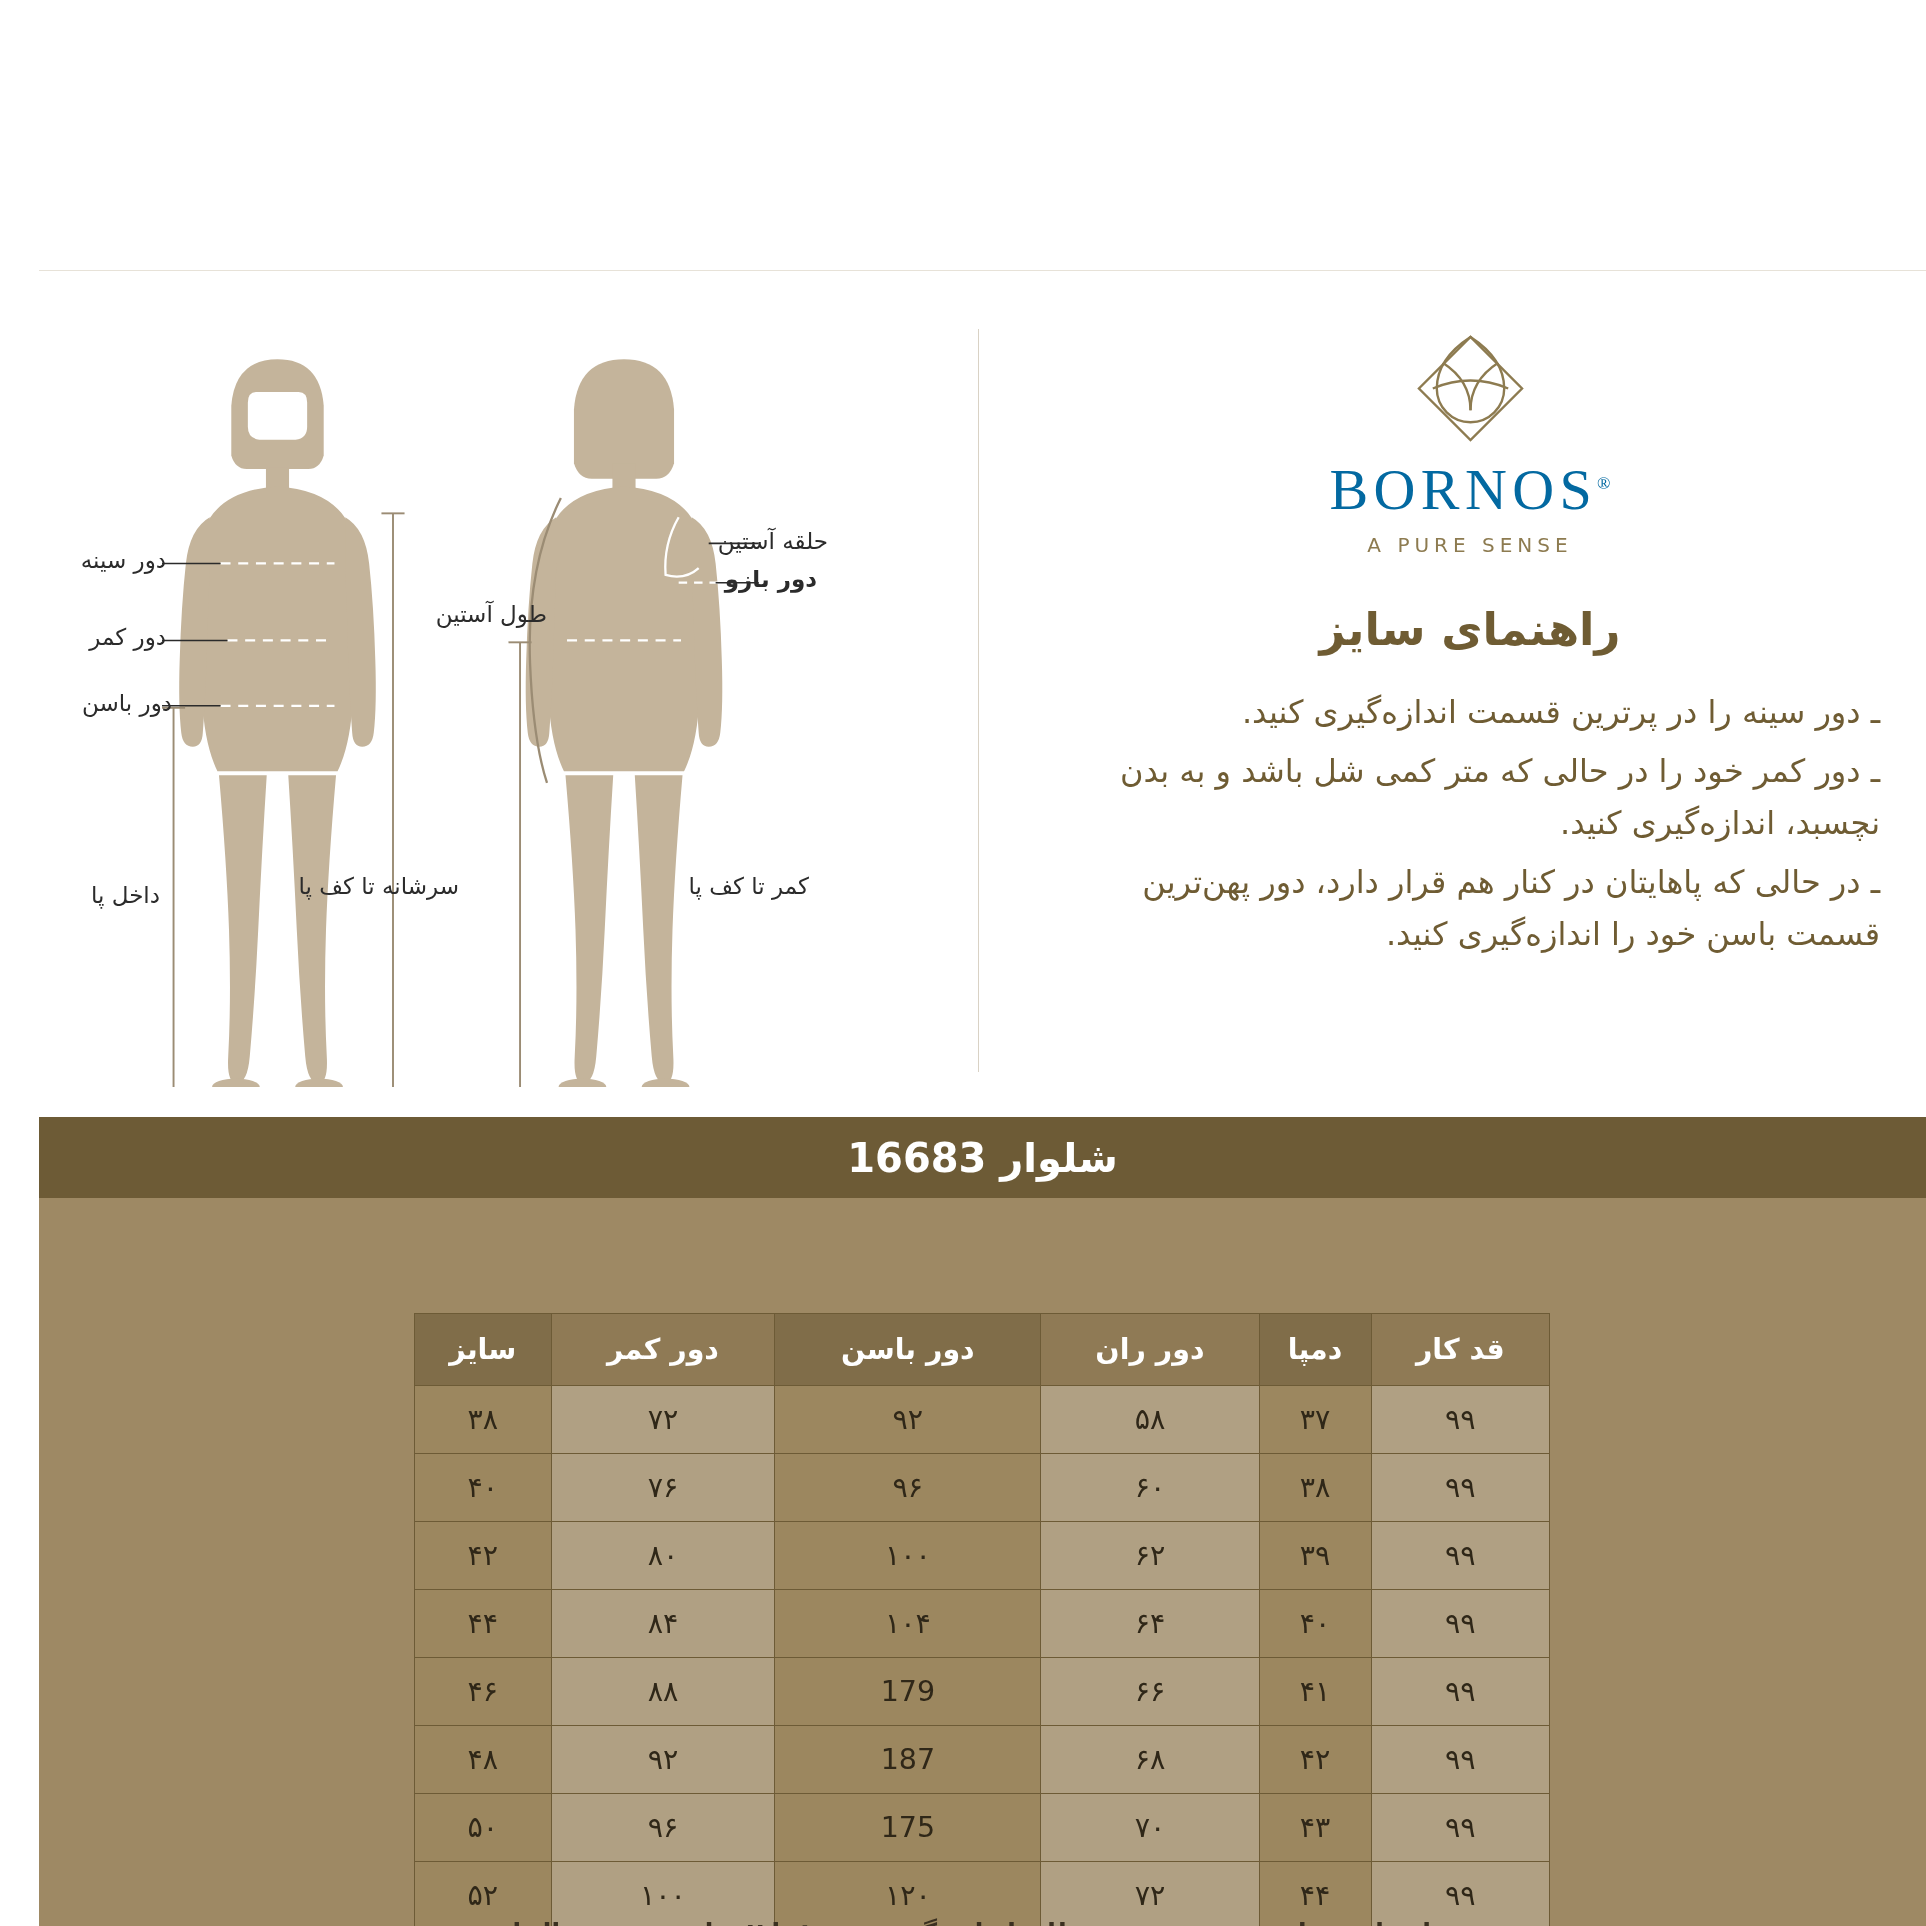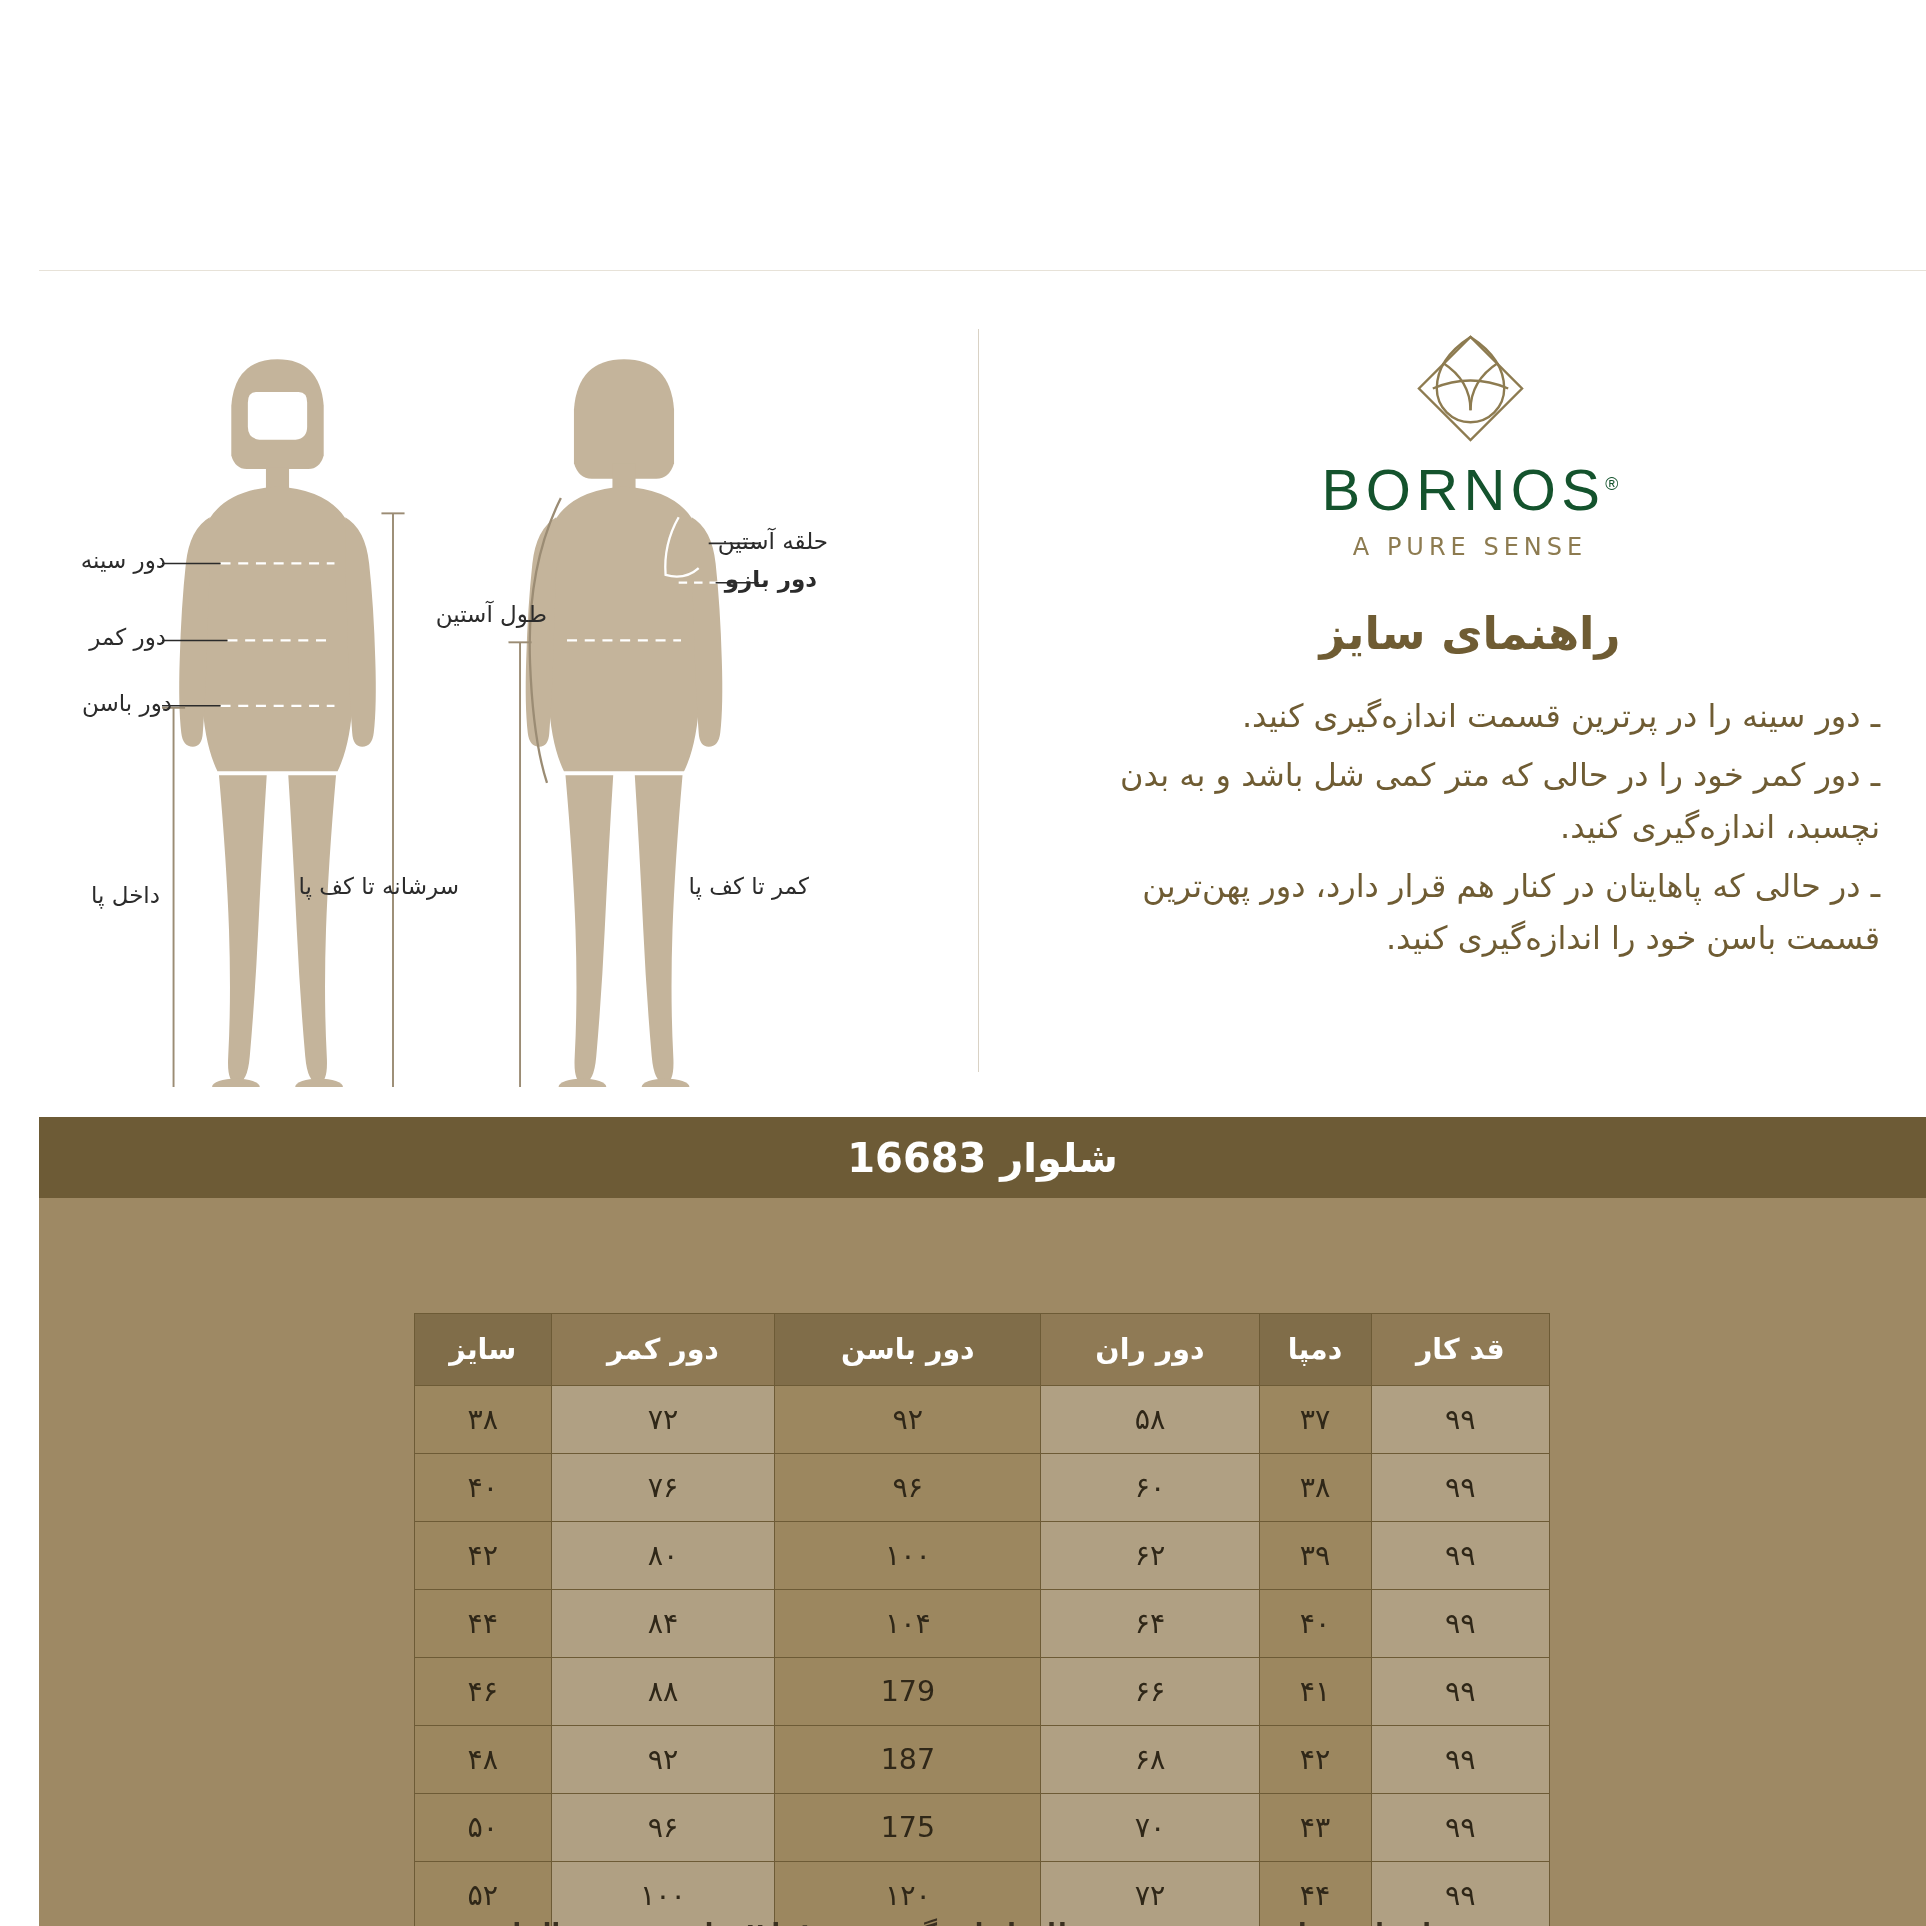--- a/index.html
+++ b/index.html
@@ -50,36 +50,36 @@
     width: 828px;
     text-align: center;
   }
   .brand-diamond {
     width: 119px;
     height: 119px;
     margin: 0 auto 11.6px auto;
     display: block;
   }
   .brand-name {
-    font-family: Liberation Sans, sans-serif;
+    font-family: Liberation Serif, serif;
     font-size: 58px;
     letter-spacing: 5.4px;
-    color: #14532d;
+    color: #0369a1;
     font-weight: 400;
     line-height: 1.05;
     direction: ltr;
   }
   .brand-name sup {
     font-size: 17.7px;
     vertical-align: super;
     letter-spacing: 0;
   }
   .brand-tagline {
     font-family: "DejaVu Sans", "Liberation Sans", sans-serif;
-    font-size: 24px;
+    font-size: 20px;
     letter-spacing: 5px;
     color: #8d7b50;
     margin-top: 13px;
     direction: ltr;
   }
   .guide-title {
     margin-top: 46px;
     font-size: 45px;
     font-weight: bold;
     color: #6f5c33;

